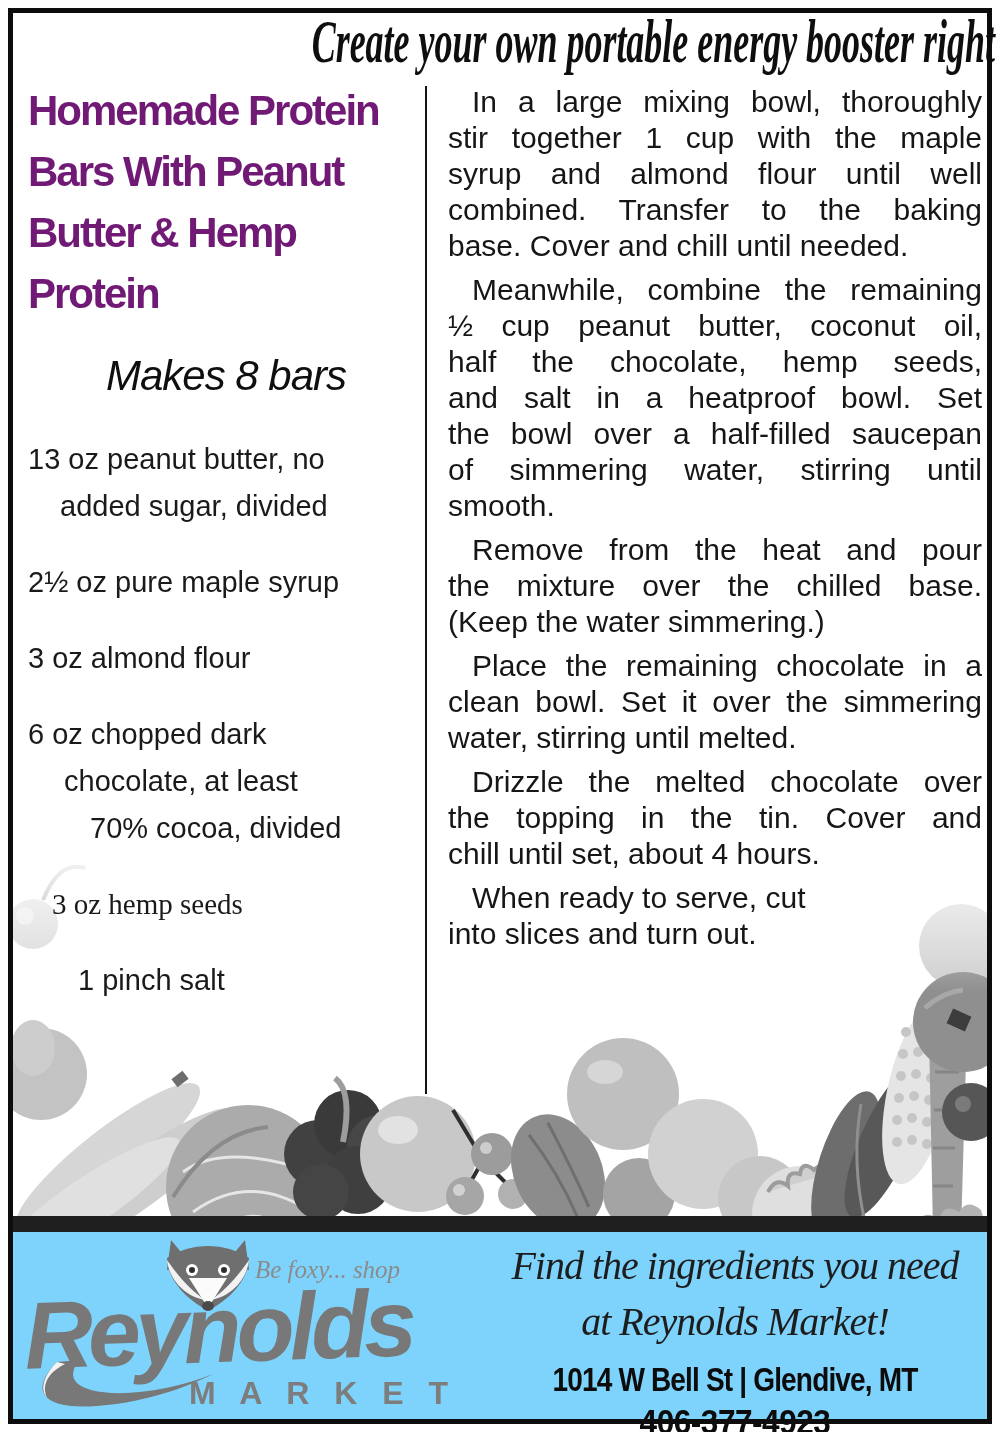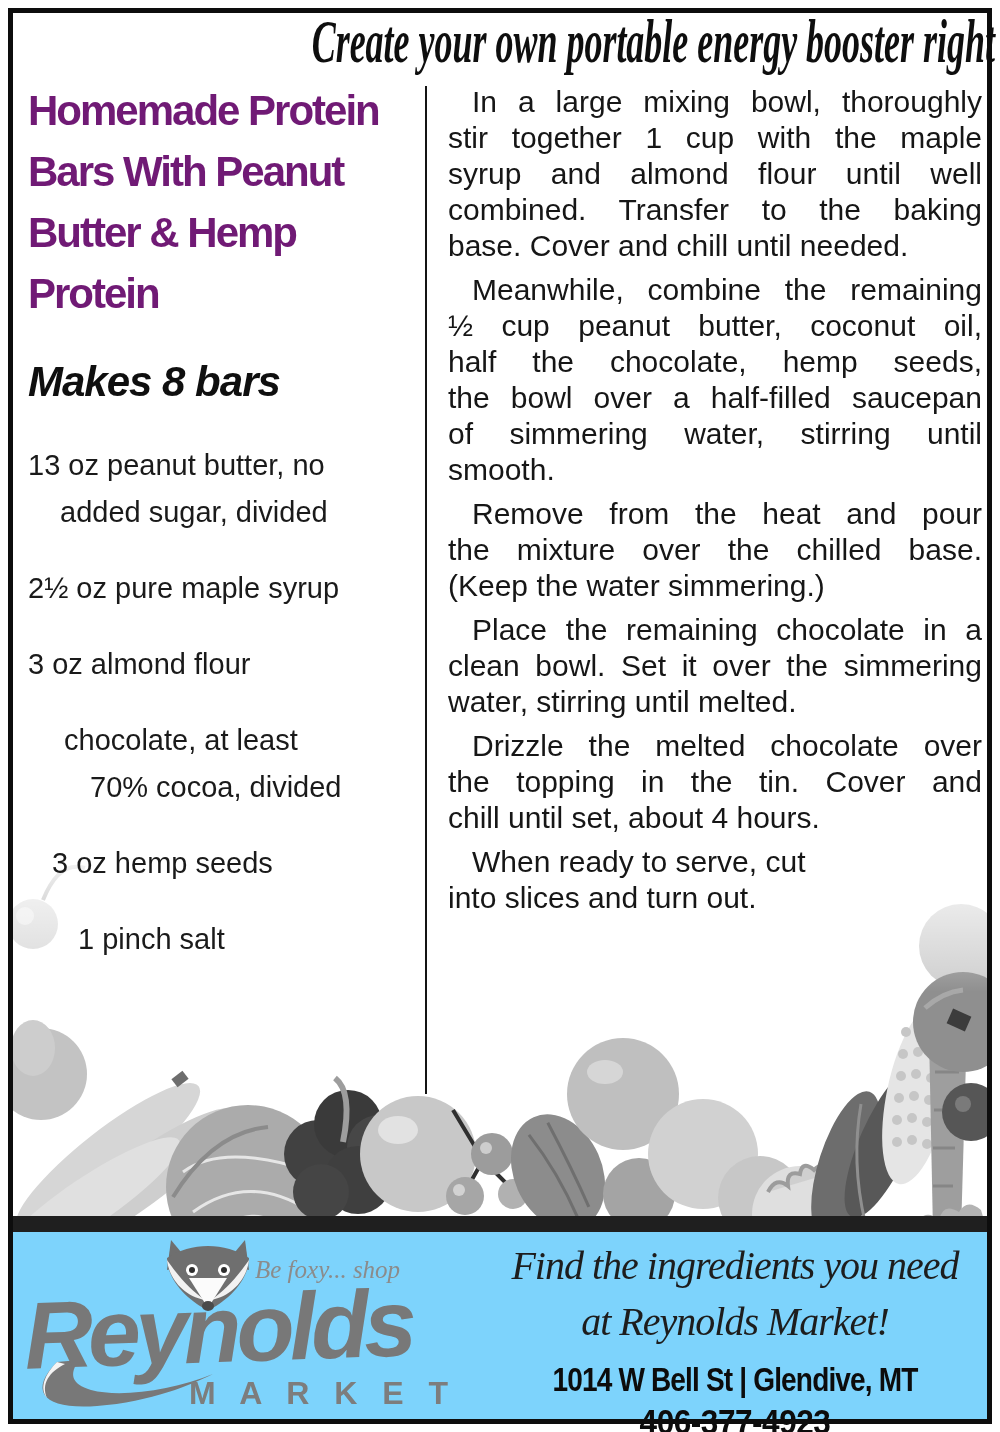--- a/index.html
+++ b/index.html
@@ -11,22 +11,22 @@
   
   .headline{position:absolute;left:18px;top:7px;width:964px;height:70px;text-align:center;
             white-space:nowrap;z-index:3;}
   .headline-inner{display:inline-block;font-family:"Liberation Serif",serif;font-style:italic;
             font-weight:700;font-size:62px;line-height:68px;transform:scale(0.58,1);
             transform-origin:50% 50%;color:#0e0e0e;}
 
   
   .left-col{position:absolute;left:28px;top:80px;width:396px;z-index:3;}
   .title-line{font-weight:700;font-size:42px;line-height:61px;letter-spacing:-2px;color:#701a75;}
-  .yield{font-weight:700;font-style:italic;font-size:42px;line-height:60px;letter-spacing:-1px;
-         margin-top:28px;color:#0f0f0f;}
+  .yield{font-weight:400;font-style:italic;font-size:42px;line-height:60px;letter-spacing:-1px;
+         margin-top:22px;color:#0f0f0f;text-align:center;}
   .ingredients{margin-top:30px;}
   .ingredient{margin-bottom:29px;font-size:29px;line-height:47px;color:#1a1a1a;}
   .ing-line{white-space:nowrap;}
 
   
   .divider{position:absolute;left:425px;top:86px;width:2px;height:1008px;background:#141414;z-index:3;}
 
   
   .right-col{position:absolute;left:448px;top:84px;width:534px;z-index:3;font-size:30px;color:#161616;}
   .para{margin:0 0 8px 0;}
@@ -71,25 +71,26 @@
           <div class="ing-line" style="padding-left: 0px;">13 oz peanut butter, no</div>
           <div class="ing-line" style="padding-left: 32px;">added sugar, divided</div>
         </div>
         <div class="ingredient">
           <div class="ing-line" style="padding-left: 0px;">2½ oz pure maple syrup</div>
         </div>
         <div class="ingredient">
           <div class="ing-line" style="padding-left: 0px;">3 oz almond flour</div>
         </div>
         <div class="ingredient">
+          <div class="ing-line" style="padding-left: 0px;">6 oz chopped dark</div>
           <div class="ing-line" style="padding-left: 36px;">chocolate, at least</div>
           <div class="ing-line" style="padding-left: 62px;">70% cocoa, divided</div>
         </div>
         <div class="ingredient">
-          <div class="ing-line" style="padding-left: 24px;">3 oz hemp seeds</div>
+          <div class="ing-line" style="padding-left: 24px; font-family: Liberation Serif, serif;">3 oz hemp seeds</div>
         </div>
         <div class="ingredient">
           <div class="ing-line" style="padding-left: 50px;">1 pinch salt</div>
         </div>
       </div>
   </div>
 
   <div class="divider"></div>
 
   <div class="right-col">
@@ -97,20 +98,21 @@
         <div class="jline firstline">In a large mixing bowl, thoroughly</div>
         <div class="jline">stir together 1 cup with the maple</div>
         <div class="jline">syrup and almond flour until well</div>
         <div class="jline">combined. Transfer to the baking</div>
         <div class="jline lastline">base. Cover and chill until needed.</div>
       </div>
       <div class="para">
         <div class="jline firstline">Meanwhile, combine the remaining</div>
         <div class="jline">½ cup peanut butter, coconut oil,</div>
         <div class="jline">half the chocolate, hemp seeds,</div>
+        <div class="jline">and salt in a heatproof bowl. Set</div>
         <div class="jline">the bowl over a half-filled saucepan</div>
         <div class="jline">of simmering water, stirring until</div>
         <div class="jline lastline">smooth.</div>
       </div>
       <div class="para">
         <div class="jline firstline">Remove from the heat and pour</div>
         <div class="jline">the mixture over the chilled base.</div>
         <div class="jline lastline">(Keep the water simmering.)</div>
       </div>
       <div class="para">

